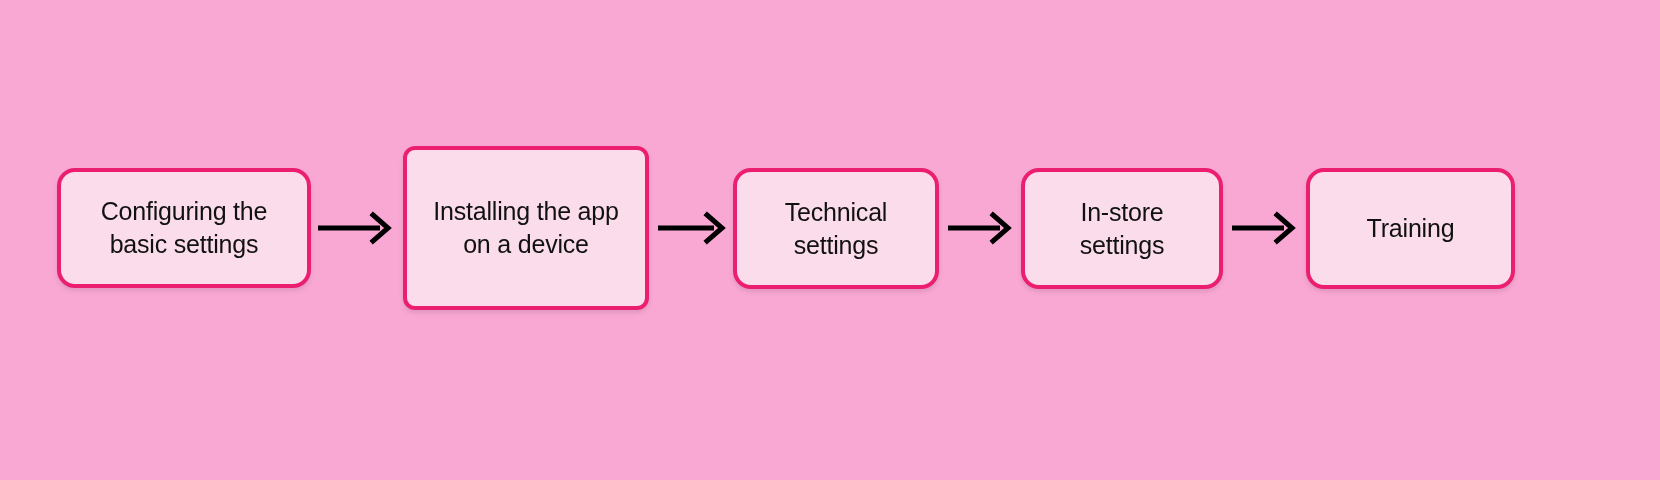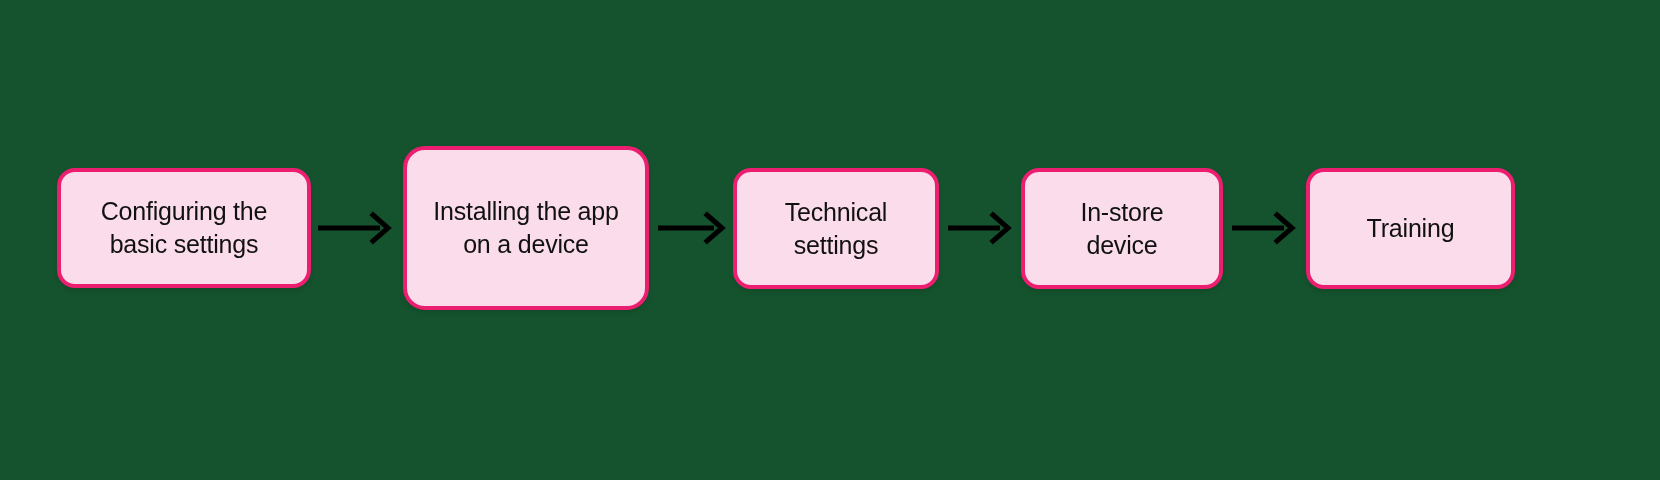--- a/index.html
+++ b/index.html
@@ -11,21 +11,21 @@
     height: 480px;
     background: #ffffff;
     font-family: "Liberation Sans", sans-serif;
     overflow: hidden;
   }
 
   #flow-canvas {
     position: relative;
     width: 1660px;
     height: 480px;
-    background: #14532d;
+    background: #f9a8d4;
   }
 
   .flow-node {
     position: absolute;
     box-sizing: border-box;
     background: #fbdcea;
     border: 4px solid #ec1e6f;
     border-radius: 18px;
     display: flex;
     align-items: center;
@@ -40,21 +40,21 @@
     font-size: 25px;
     line-height: 1.32;
     letter-spacing: -0.2px;
     color: #111111;
     padding: 0 12px;
     white-space: pre-line;
   }
 
   
   .node-1 { left: 57px;   top: 168px; width: 254px; height: 120px; }
-  .node-2 { left: 403px;  top: 146px; width: 246px; height: 164px; border-radius: 22px; }
+  .node-2 { left: 403px;  top: 146px; width: 246px; height: 164px; border-radius: 12px; }
   .node-3 { left: 733px;  top: 168px; width: 206px; height: 121px; }
   .node-4 { left: 1021px; top: 168px; width: 202px; height: 121px; }
   .node-5 { left: 1306px; top: 168px; width: 209px; height: 121px; }
 
   .flow-arrow {
     position: absolute;
     height: 40px;
     top: 208px;
   }
   .flow-arrow svg {
@@ -103,21 +103,21 @@
 
   <div class="flow-arrow arrow-3">
     <svg width="66" height="40" viewBox="0 0 66 40">
       <line x1="0" y1="20" x2="52" y2="20" stroke="#000000" stroke-width="5"></line>
       <polyline points="45,7 60,20 45,33" fill="none" stroke="#000000" stroke-width="5" stroke-linecap="square" stroke-linejoin="miter"></polyline>
     </svg>
   </div>
 
   <div class="flow-node node-4">
     <span class="node-label">In-store
-device</span>
+settings</span>
   </div>
 
   <div class="flow-arrow arrow-4">
     <svg width="66" height="40" viewBox="0 0 66 40">
       <line x1="0" y1="20" x2="52" y2="20" stroke="#000000" stroke-width="5"></line>
       <polyline points="45,7 60,20 45,33" fill="none" stroke="#000000" stroke-width="5" stroke-linecap="square" stroke-linejoin="miter"></polyline>
     </svg>
   </div>
 
   <div class="flow-node node-5">

